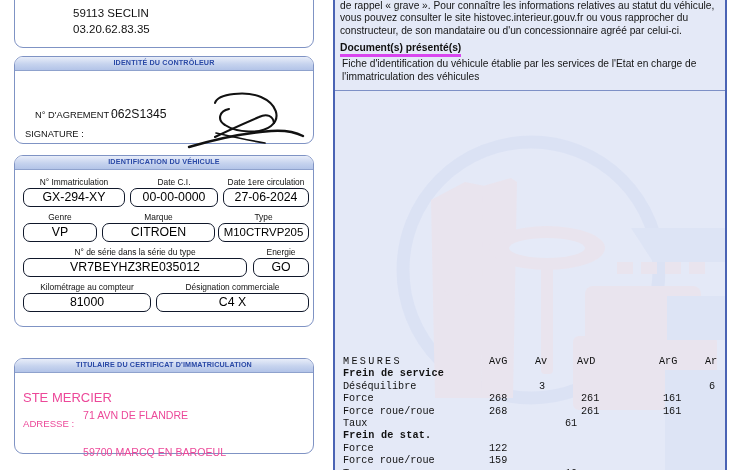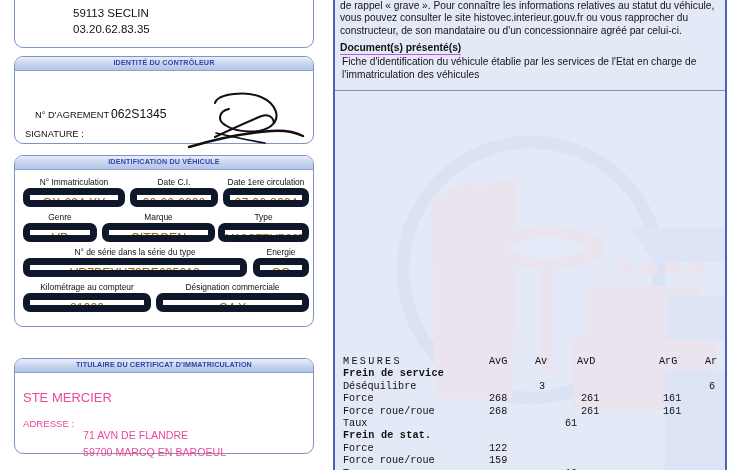--- a/index.html
+++ b/index.html
@@ -83,46 +83,46 @@
   .fieldgrid { position: absolute; left: 0; top: 11px; width: 300px; }
   .fld { position: absolute; }
   .fld-label {
     font-size: 8.4px;
     color: #111;
     text-align: center;
     white-space: nowrap;
     line-height: 11px;
   }
   .fld-box {
-    border: 7px solid #0f172a;
+    border: 1px solid #0f172a;
     border-radius: 7px;
     background: #fff;
     text-align: center;
     font-size: 12.3px;
-    color: #a16207;
+    color: #000000;
     line-height: 17px;
     height: 19px;
     overflow: hidden;
     white-space: nowrap;
   }
   .fld-box.small { font-size: 11.4px; }
 
   
   #panel-titulaire {
     left: 14px; top: 358px; width: 300px; height: 96px;
   }
   .tit-row {
     position: absolute;
     font-size: 9.6px;
     color: #ec4899;
     white-space: nowrap;
   }
   #tit-name   { left: 8px;  top: 17px; font-size: 13px; }
   #tit-adr-lb { left: 8px;  top: 45px; }
-  #tit-adr-1  { left: 68px; top: 56px; font-size: 10.6px; }
+  #tit-adr-1  { left: 68px; top: 36px; font-size: 10.6px; }
   #tit-adr-2  { left: 68px; top: 73px; font-size: 10.6px; }
 
   
   #right-col {
     position: absolute; left: 333px; top: 0;
     width: 394px; height: 470px;
     background: #e4e9f7;
     border-left: 2px solid #4a63b4;
     border-right: 2px solid #4a63b4;
     overflow: hidden;
@@ -166,21 +166,21 @@
     text-align: left;
     padding-left: 2px;
   }
   #doc-heading {
     display: inline-block;
     margin-top: 3px;
     margin-left: 2px;
     font-size: 10.3px;
     font-weight: bold;
     color: #111;
-    border-bottom: 1px solid #d946ef;
+    border-bottom: 3px solid #d946ef;
     line-height: 12.5px;
   }
   #doc-body {
     font-size: 10.2px;
     color: #151515;
     line-height: 12.3px;
     padding-left: 4px;
     margin-top: 1px;
   }
   #rt-divider {

